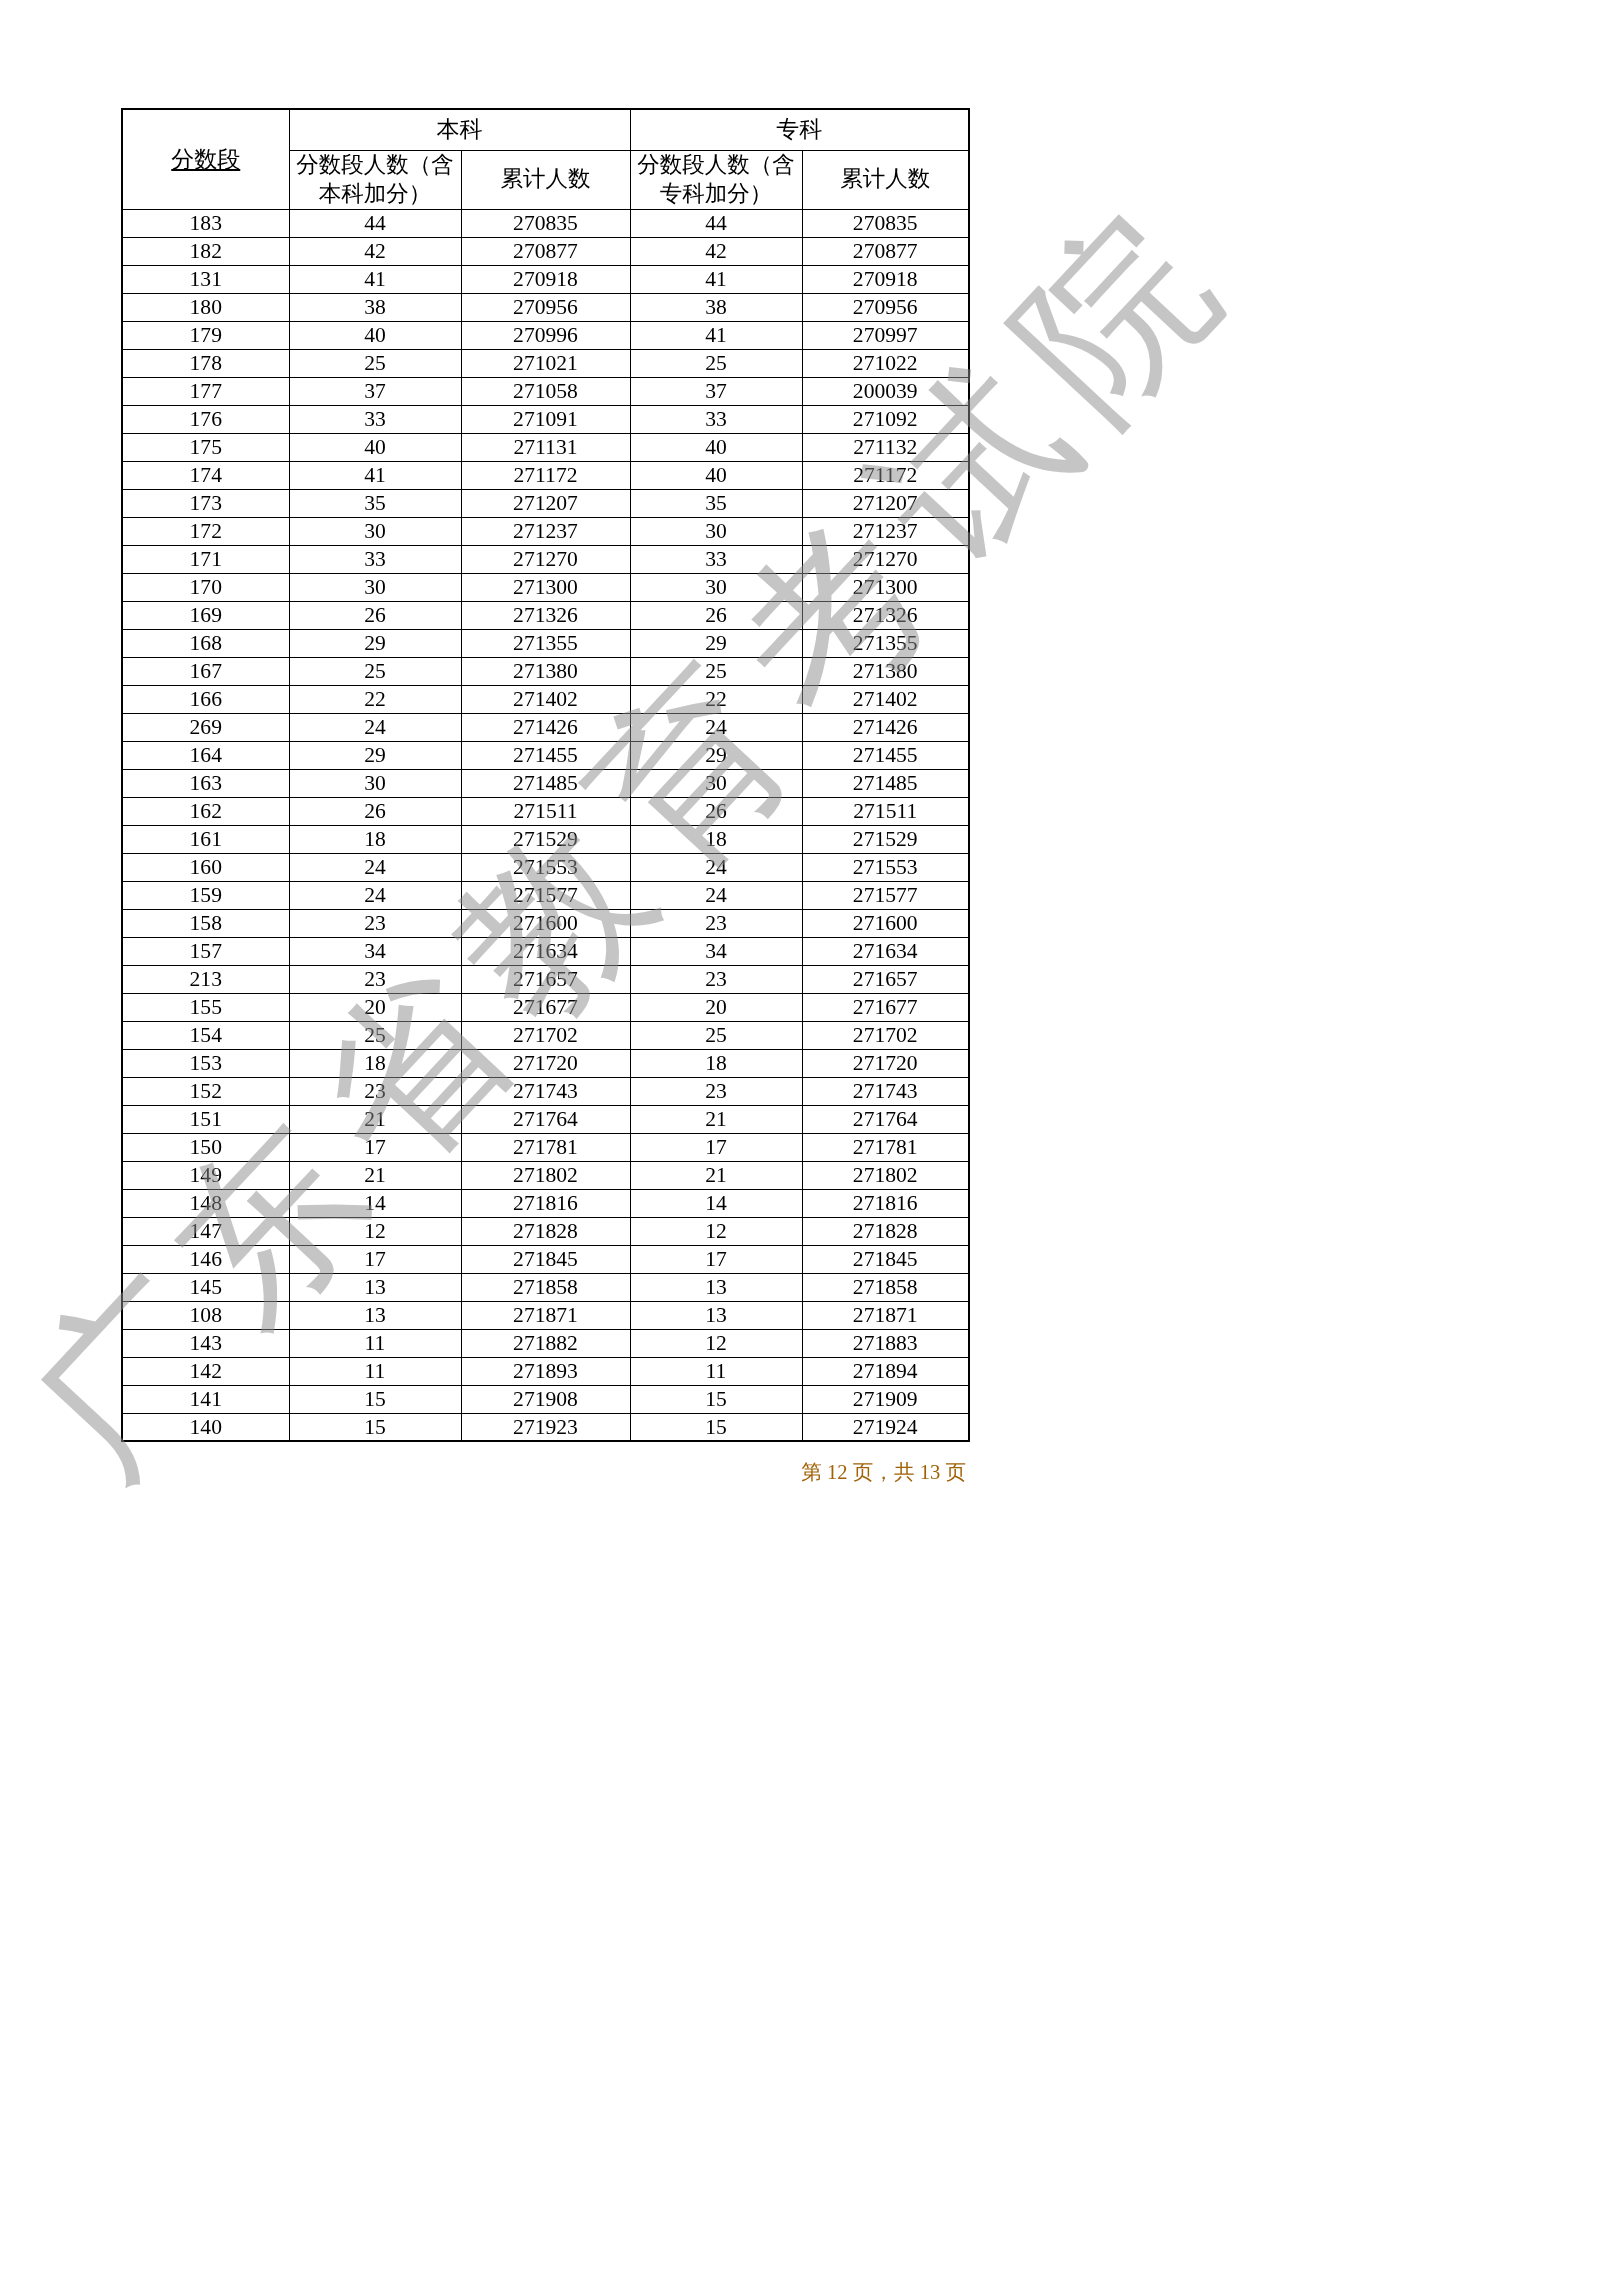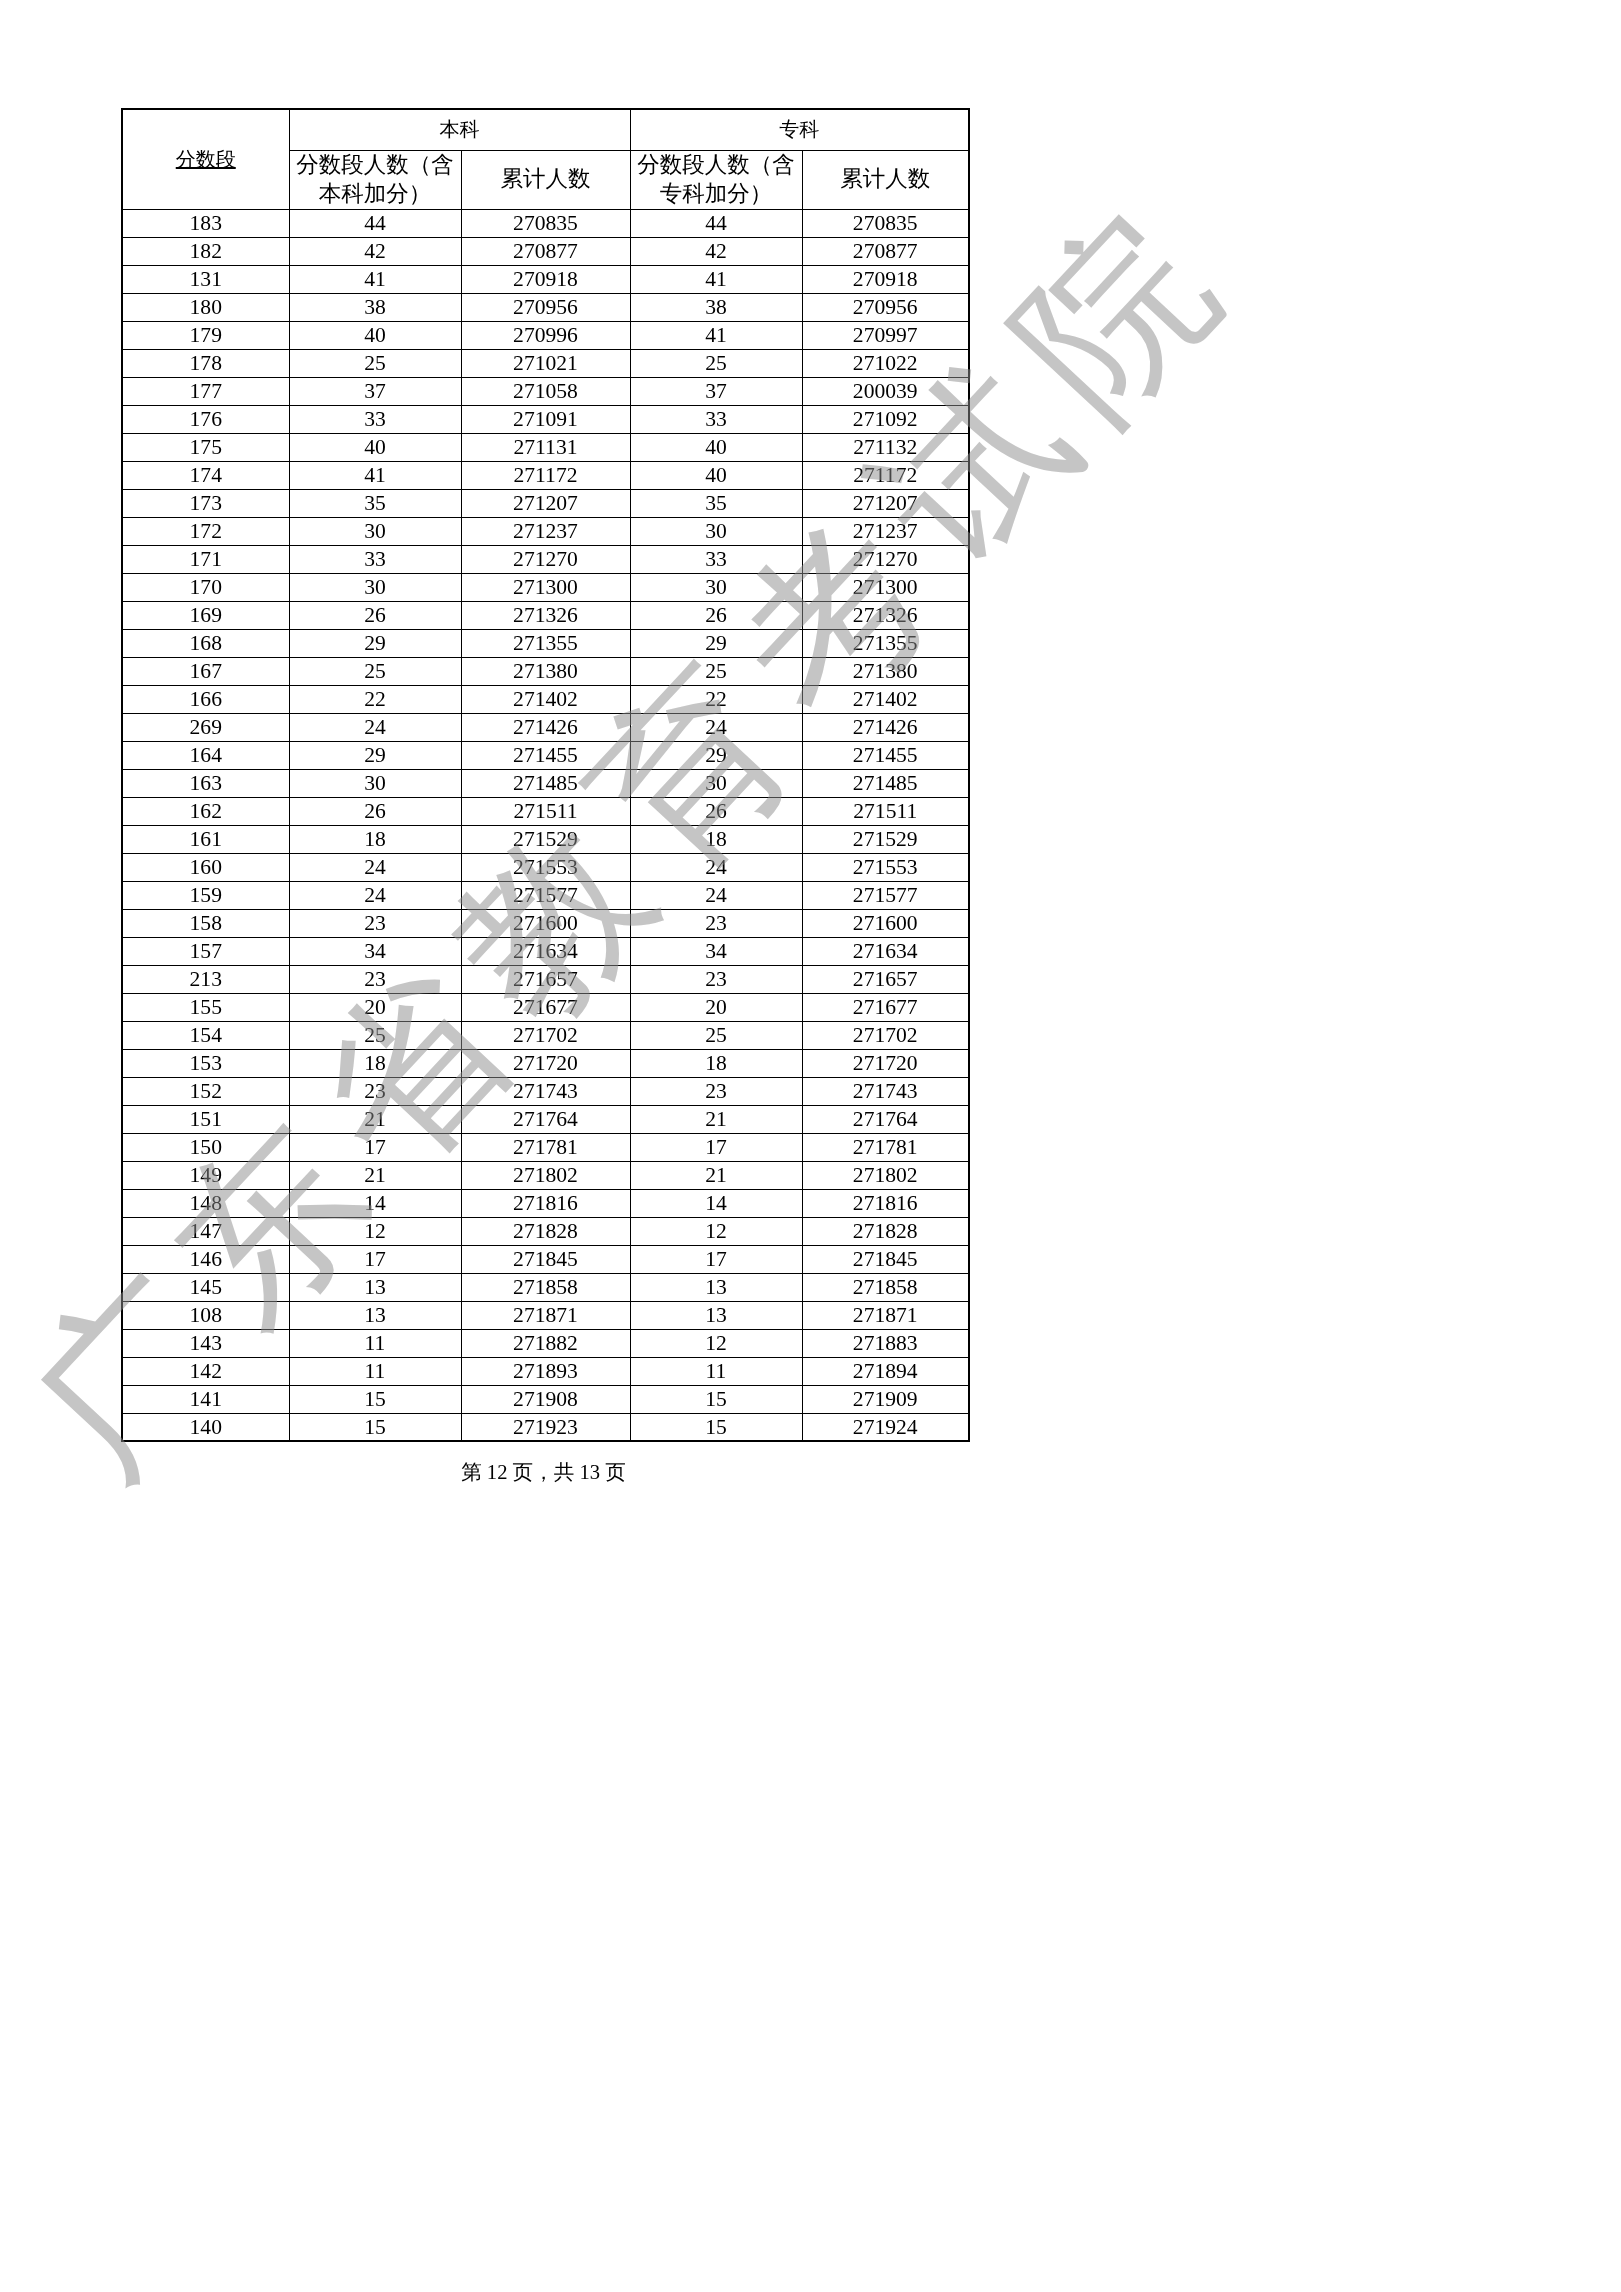--- a/index.html
+++ b/index.html
@@ -34,35 +34,35 @@
     text-align: center;
     vertical-align: middle;
     font-weight: normal;
     padding: 0 3.9px;
   }
   .score-table col.c1 { width: 167px; }
   .score-table col.c2 { width: 172px; }
   .score-table col.c3 { width: 169px; }
   .score-table col.c4 { width: 172px; }
   .score-table col.c5 { width: 167px; }
-  tr.group-row th { height: 41px; font-size: 20px; }
+  tr.group-row th { height: 41px; font-size: 23px; }
   tr.sub-row th   { height: 59px; font-size: 22.5px; line-height: 1.25; }
   th.score-head   { font-size: 23.5px; text-decoration: underline; }
   .score-table td {
     height: 28px;
     font-size: 21.6px;
     line-height: 26.5px;
     overflow: hidden;
     white-space: nowrap;
   }
   .footer {
     margin-top: 15.7px;
-    text-align: center;
+    text-align: right;
     font-size: 20.6px;
-    color: #000000;
+    color: #a16207;
   }
   .watermark {
     position: absolute;
     left: 632px;
     top: 838px;
     transform: translate(-50%, -50%) rotate(-47deg);
     transform-origin: center center;
     font-size: 181px;
     letter-spacing: 25.5px;
     color: #8d8d8d;

